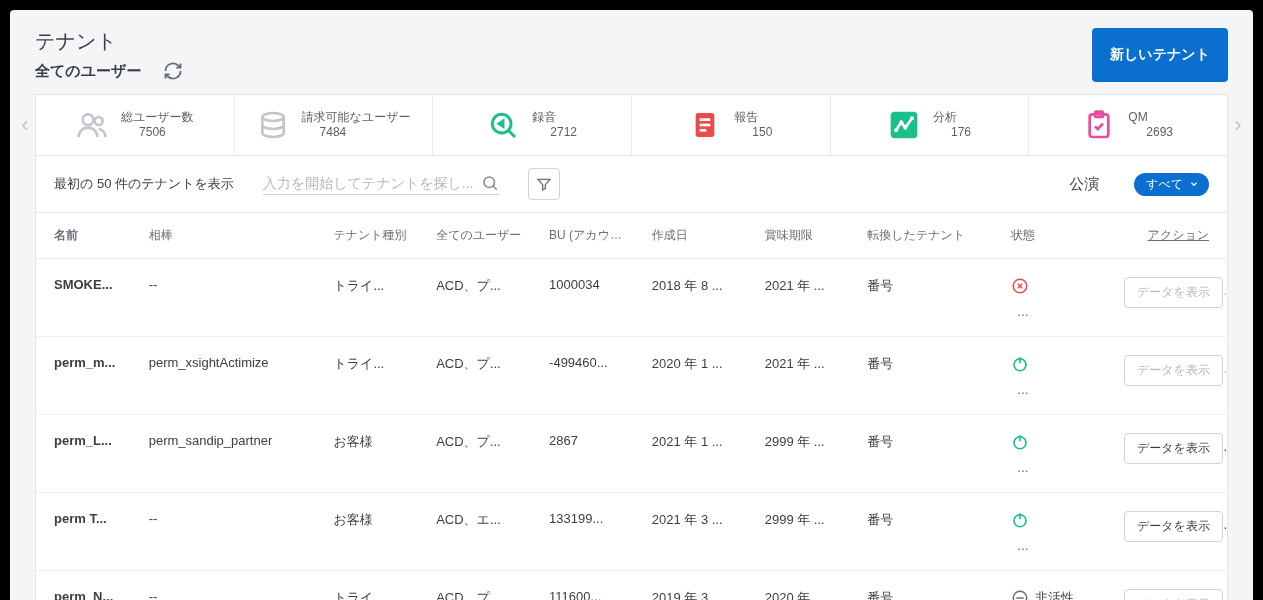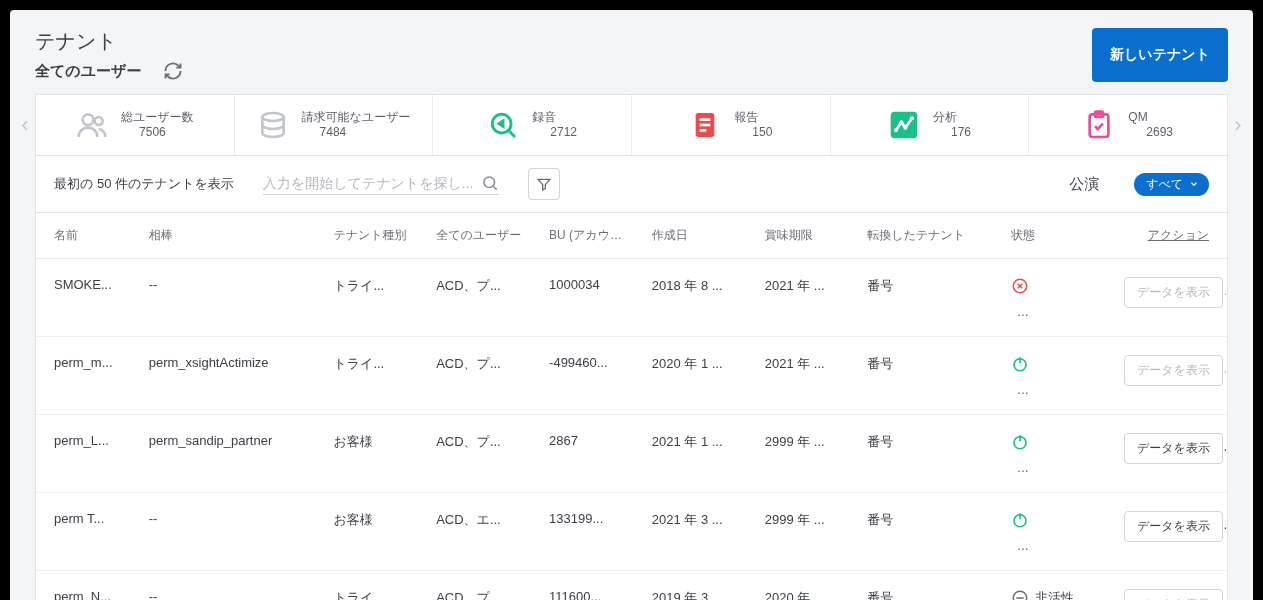--- a/index.html
+++ b/index.html
@@ -33,21 +33,21 @@
 .search-icon { color: #8a8e95; margin-left: 8px; }
 .filter-btn { width: 32px; height: 32px; border: 1px solid #d0d3d8; border-radius:4px; display:flex; align-items:center; justify-content:center; cursor:pointer; color:#6a6e76; background:#fff; }
 .spacer { flex: 1; }
 .show-label { font-size: 15px; color: #3a3e46; margin-right: 6px; }
 .show-pill { background: #0a6fcf; color:#fff; padding: 3px 10px 3px 12px; border-radius: 12px; font-size: 12px; display:flex; align-items:center; gap:6px; cursor:pointer; }
 
 .table-wrap { margin: 0 25px; background:#fff; border: 1px solid #e1e4e8; border-top:none; }
 table { width: 100%; border-collapse: collapse; table-layout: fixed; }
 th { text-align:left; font-size:12px; font-weight:400; color:#6a6e76; padding: 14px 10px; border-bottom: 1px solid #e8eaed; white-space: nowrap; overflow:hidden; text-overflow: ellipsis; }
 td { font-size: 13px; color: #3a3e46; padding: 18px 10px; border-bottom: 1px solid #eef0f3; white-space: nowrap; overflow:hidden; text-overflow: ellipsis; vertical-align: top; }
-th:first-child, td:first-child { padding-left: 18px; }
+th:first-child, td:first-child { padding-left: 18px; font-weight: bold; }
 .action-cell { text-align:right; padding-right: 18px; text-decoration: underline; }
 .action-btn { background:#fff; border:1px solid #d0d3d8; color:#3a3e46; padding: 6px 12px; border-radius:4px; font-size:12px; cursor:pointer; }
 .action-btn:disabled { color:#b4b8be; cursor: default; }
 .status-icon { display:inline-flex; align-items:center; gap:6px; }
 .more-dots { display:block; color:#6a6e76; font-size:14px; line-height:1; margin-top:6px; margin-left:6px; }
 svg { display:block; }
 </style>
 </head>
 <body>
 

